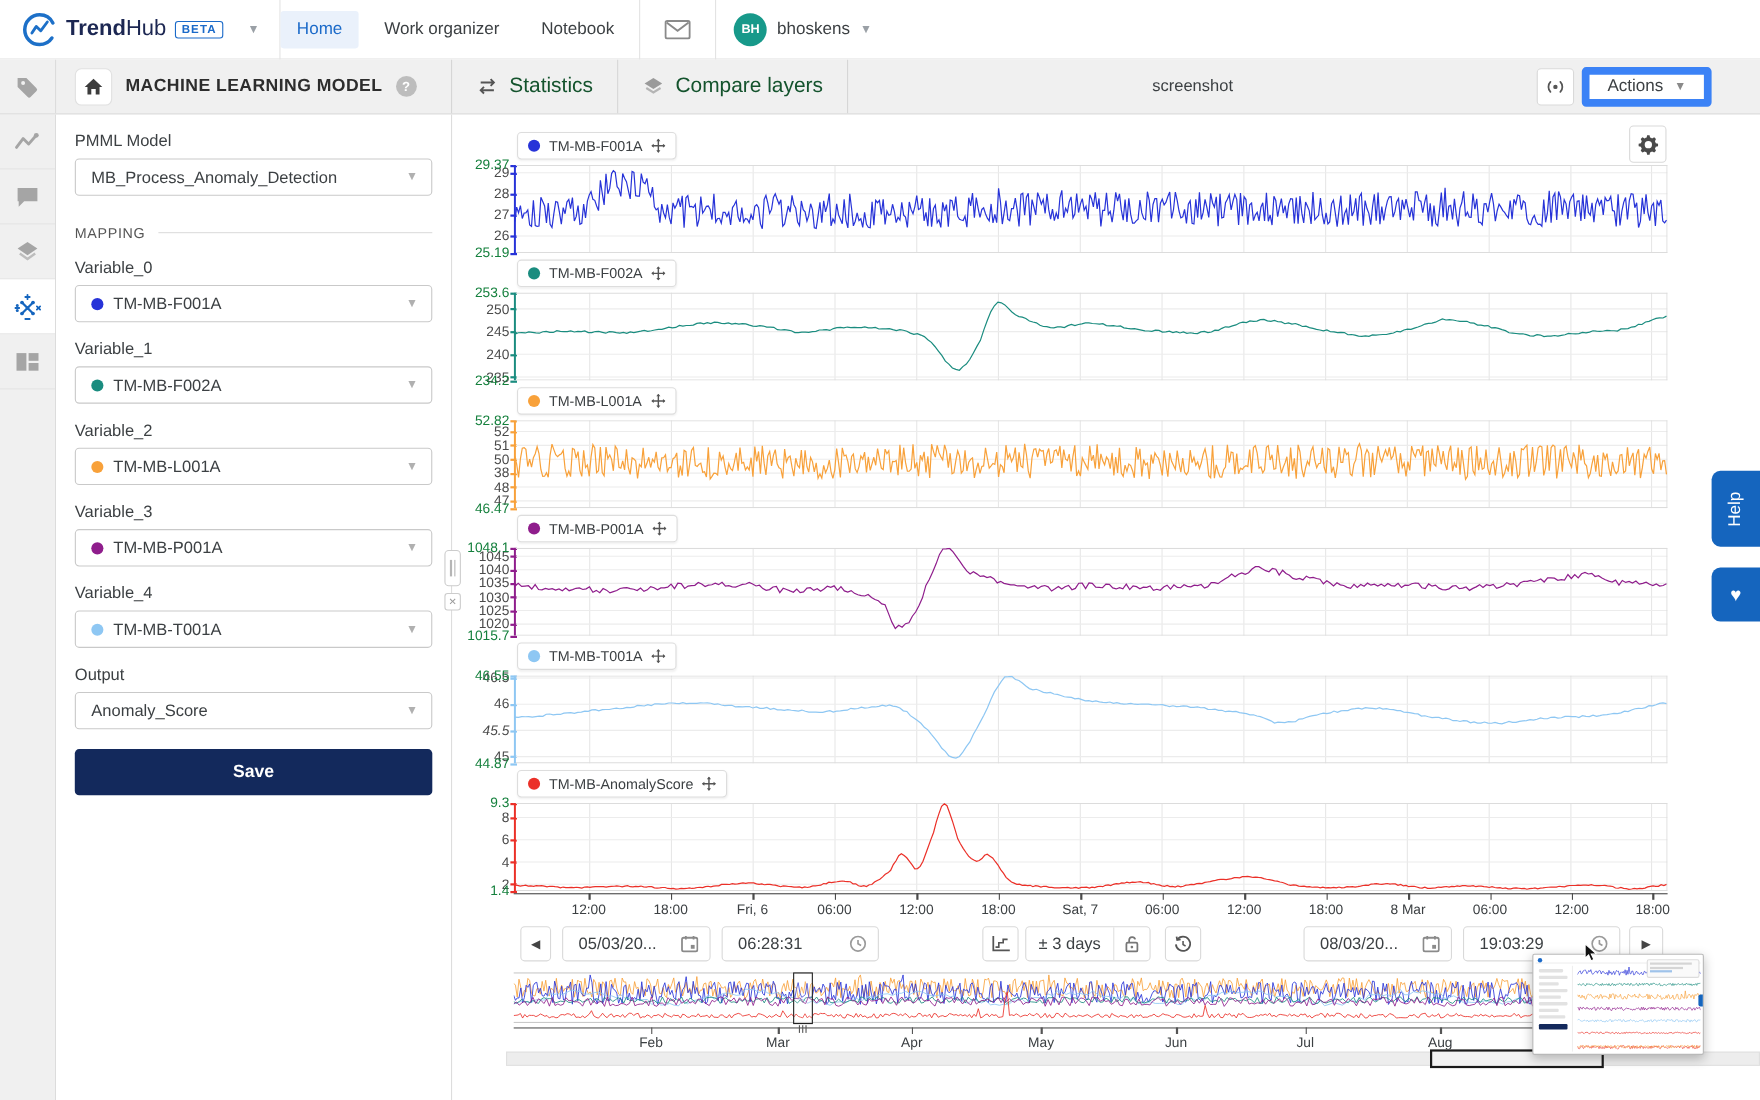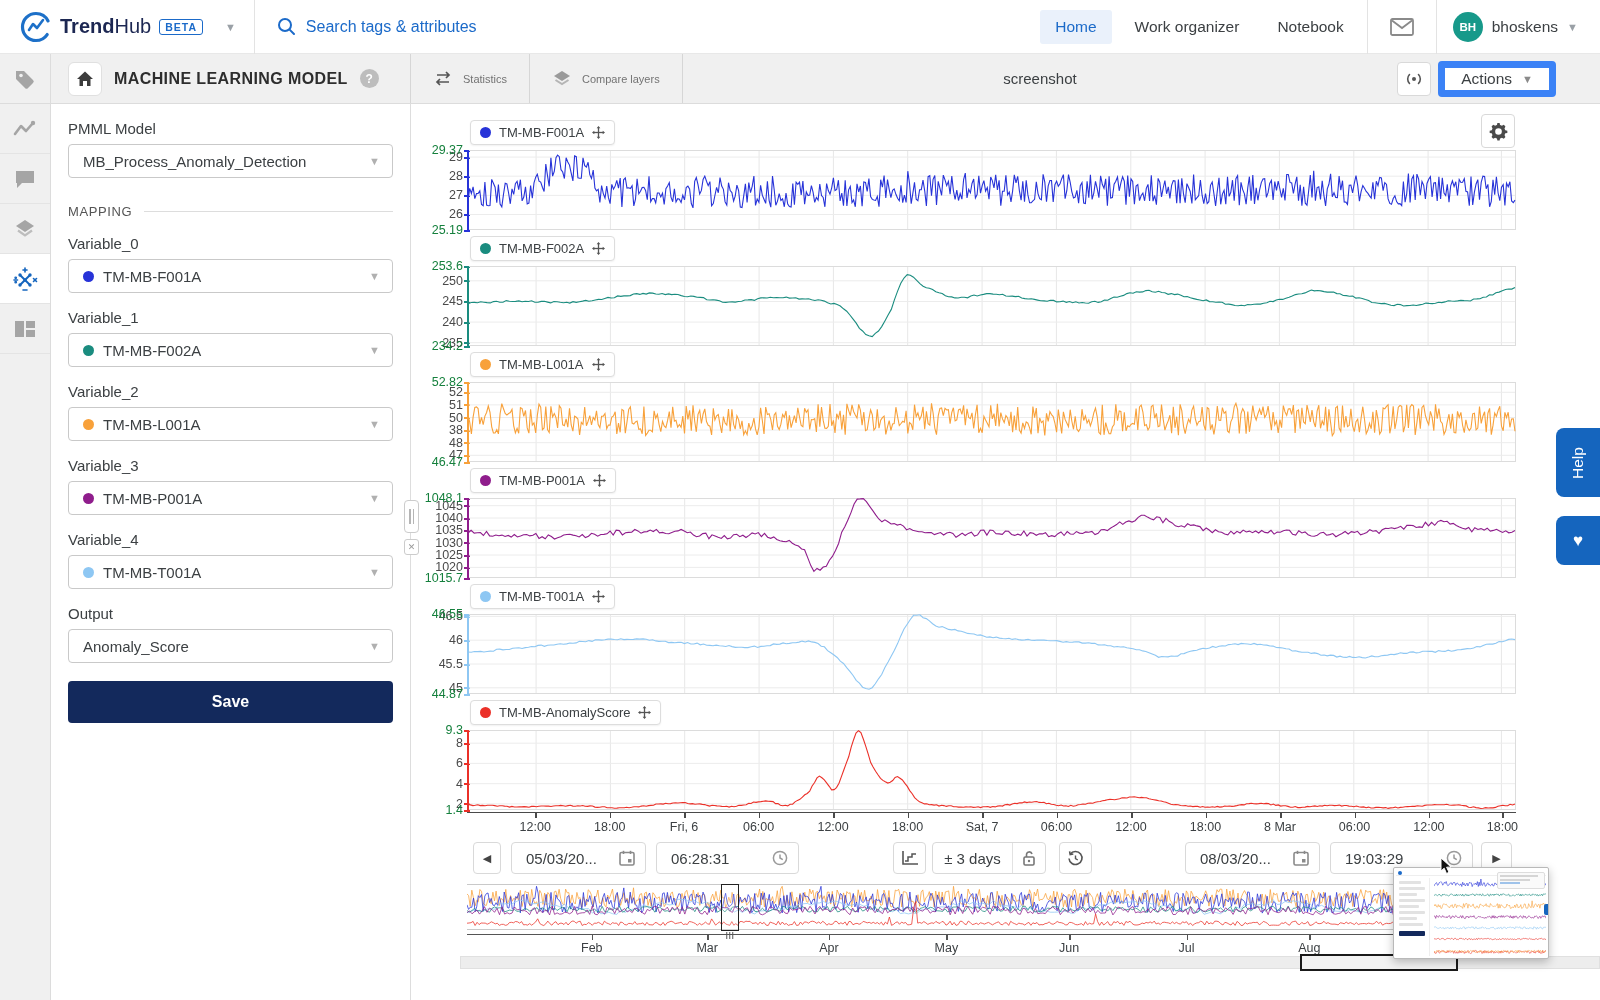--- a/index.html
+++ b/index.html
@@ -29,21 +29,21 @@
   
   .toolbar { position:absolute; left:0; top:54px; width:1600px; height:50px; background:#f0f0f0;
     border-bottom:1px solid #dcdcdc; display:flex; align-items:stretch; z-index:4; }
   .tb-tagcell { width:51px; display:flex; align-items:center; justify-content:center; border-right:1px solid #dcdcdc; }
   .tb-title { width:360px; display:flex; align-items:center; gap:12px; padding-left:17px; border-right:1px solid #d6d6d6; }
   .home-btn { width:34px; height:34px; background:#fff; border:1px solid #e0e0e0; border-radius:6px;
     display:flex; align-items:center; justify-content:center; cursor:pointer; }
   .tb-title-text { font-size:16px; font-weight:700; letter-spacing:.4px; color:#2d2d2d; }
   .help-circle { width:19px; height:19px; border-radius:50%; background:#bdbdbd; color:#fff; font-size:12px;
     font-weight:700; display:flex; align-items:center; justify-content:center; }
-  .tb-btn { display:flex; align-items:center; gap:10px; padding:0 22px; font-size:11px; color:#737373;
+  .tb-btn { display:flex; align-items:center; gap:10px; padding:0 22px; font-size:19px; color:#14532d;
     border-right:1px solid #d6d6d6; cursor:pointer; }
   .tb-center { flex:1; display:flex; align-items:center; justify-content:center; font-size:15px; color:#3c4043; }
   .tb-right { display:flex; align-items:center; gap:7px; padding-right:44px; }
   .icon-btn { width:34px; height:34px; background:#fff; border:1px solid #d9d9d9; border-radius:4px;
     display:flex; align-items:center; justify-content:center; cursor:pointer; }
   .actions-btn { height:36px; background:#fff; border:7px solid #3b82f6; border-radius:4px; padding:0 16px;
     display:flex; align-items:center; gap:10px; font-size:15.5px; color:#3c4043; cursor:pointer; }
   .chev-down { color:#8a8a8a; font-size:11px; }
   
   .icon-strip { position:absolute; left:0; top:104px; width:51px; bottom:0; background:#f0f0f0;
@@ -138,29 +138,20 @@
       <svg width="32" height="32" viewBox="0 0 32 32">
         <circle cx="16" cy="16" r="13.5" fill="none" stroke="#1d70c8" stroke-width="3.2" stroke-dasharray="70 15" stroke-dashoffset="-8" stroke-linecap="round"></circle>
         <polyline points="9,19 13,13 17,17 23,9" fill="none" stroke="#1d70c8" stroke-width="2.6" stroke-linecap="round" stroke-linejoin="round"></polyline>
       </svg>
     </span>
     <span class="brand-name"><b>Trend</b><span>Hub</span></span>
     <span class="beta-badge">BETA</span>
     <span class="brand-chevron">▼</span>
   </div>
   <div class="nav-sep"></div>
-  <div class="search-box">
-    <span>
-      <svg width="19" height="19" viewBox="0 0 19 19">
-          <circle cx="8" cy="8" r="6" fill="none" stroke="#1b6ac9" stroke-width="2"></circle>
-          <line x1="12.6" y1="12.6" x2="17" y2="17" stroke="#1b6ac9" stroke-width="2" stroke-linecap="round"></line>
-        </svg>
-    </span>
-    <span class="search-text">Search tags &amp; attributes</span>
-  </div>
   <div class="nav-right">
     <div class="nav-item active">Home</div>
     <div class="nav-item">Work organizer</div>
     <div class="nav-item">Notebook</div>
     <div class="nav-sep"></div>
     <div class="mail-wrap">
       <span>
         <svg width="24" height="18" viewBox="0 0 24 18">
             <rect x="1" y="1" width="22" height="16" rx="1.5" fill="none" stroke="#8a8a8a" stroke-width="1.8"></rect>
             <polyline points="2,2.5 12,10 22,2.5" fill="none" stroke="#8a8a8a" stroke-width="1.8"></polyline>
@@ -581,21 +572,21 @@
             <g fill="#555">
               <polygon points="7,0 5,2.5 9,2.5"></polygon>
               <polygon points="7,14 5,11.5 9,11.5"></polygon>
               <polygon points="0,7 2.5,5 2.5,9"></polygon>
               <polygon points="14,7 11.5,5 11.5,9"></polygon>
             </g>
           </svg>
         </span>
       </div>
       <div class="ylab" style="left: 0px; top: 97.8095px;"><span>45</span><span class="dash" style="background:#8EC7F3"></span></div>
-      <div class="ylab" style="left: 0px; top: 74px;"><span>45.5</span><span class="dash" style="background:#8EC7F3"></span></div>
+      <div class="ylab" style="left: 0px; top: 74px; font-style: italic;"><span>45.5</span><span class="dash" style="background:#8EC7F3"></span></div>
       <div class="ylab" style="left: 0px; top: 50.1905px;"><span>46</span><span class="dash" style="background:#8EC7F3"></span></div>
       <div class="ylab" style="left: 0px; top: 26.381px;"><span>46.5</span><span class="dash" style="background:#8EC7F3"></span></div>
       <div class="ylab minmax" style="left: 0px; top: 24px;"><span>46.55</span><span class="dash" style="background:#8EC7F3"></span></div>
       <div class="ylab minmax" style="left: 0px; top: 104px;"><span>44.87</span><span class="dash" style="background:#8EC7F3"></span></div>
       <div class="plot">
         <svg width="1049" height="80" viewBox="0 0 1049 80">
           <line x1="69.1" y1="0" x2="69.1" y2="80" stroke="#e7e7e7" stroke-width="1"></line>
           <line x1="143.4" y1="0" x2="143.4" y2="80" stroke="#e7e7e7" stroke-width="1"></line>
           <line x1="217.7" y1="0" x2="217.7" y2="80" stroke="#e7e7e7" stroke-width="1"></line>
           <line x1="292.1" y1="0" x2="292.1" y2="80" stroke="#e7e7e7" stroke-width="1"></line>

